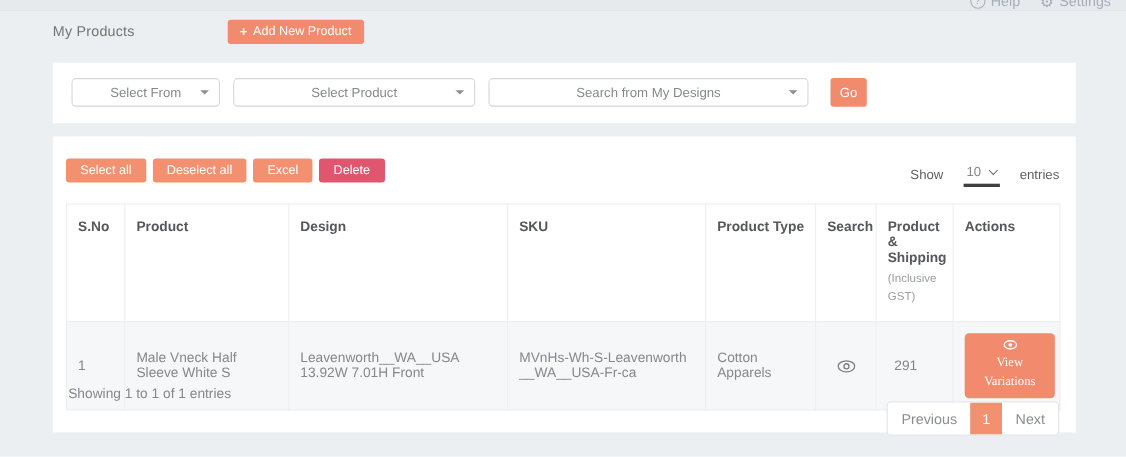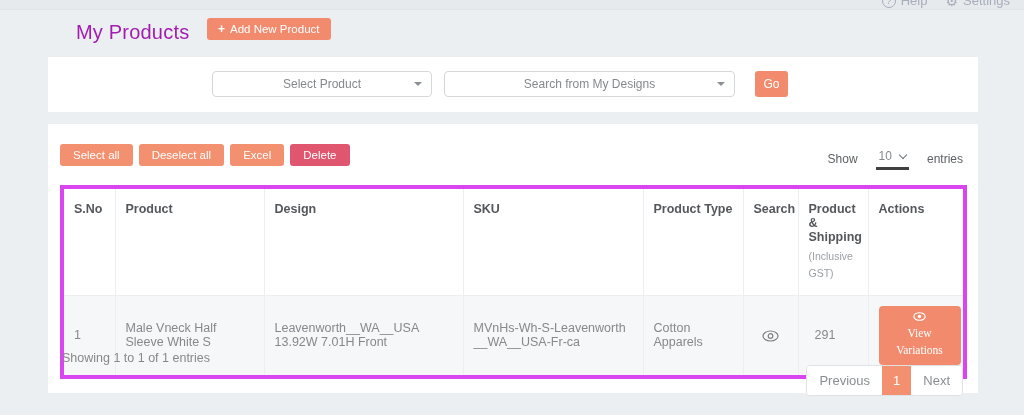--- a/index.html
+++ b/index.html
@@ -8,21 +8,21 @@
   .page { position:relative; width:1024px; height:415px; overflow:hidden; background:#eceff1; }
 
   
   .topstrip { position:absolute; top:0; left:0; right:0; height:10px; background:#e7eaed; border-bottom:1px solid #e1e5e8; }
   .toplinks { position:absolute; top:-7px; right:14px; display:flex; gap:18px; align-items:center; color:#a6aebb; font-size:13px; }
   .toplink { display:flex; align-items:center; gap:5px; cursor:pointer; }
   .qmark { display:inline-flex; align-items:center; justify-content:center; width:14px; height:14px; border:1px solid #a6aebb; border-radius:50%; font-size:9px; }
   .gear { font-size:14px; line-height:1; }
 
   
-  .page-title { position:absolute; left:48px; top:21px; font-size:20px; color:#a21caf; letter-spacing:.2px;margin-left:28px; }
+  .page-title { position:absolute; left:48px; top:21px; font-size:13px; color:#737373; letter-spacing:.2px; }
   .btn { border:none; cursor:pointer; color:#fff; font-family:"Liberation Sans",sans-serif; }
   .btn-add { position:absolute; left:207px; top:18px; height:22px; padding:0 11px; background:#f28a6e; border-radius:3px; font-size:11.5px; display:flex; align-items:center; gap:5px; }
   .plus { font-weight:bold; font-size:12px; }
 
   
   .filter-panel { position:absolute; left:48px; top:57px; width:930px; height:55px; background:#fff; }
   .select-box { position:absolute; top:14px; height:26px; background:#fff; border:1px solid #d4d8db; border-radius:4px; display:flex; align-items:center; justify-content:center; font-size:12px; color:#85898e; cursor:pointer; }
   .select-box .lbl { flex:1; text-align:center; }
   .caret { position:absolute; right:9px; top:10px; width:0; height:0; border-left:4px solid transparent; border-right:4px solid transparent; border-top:4px solid #8b9096; }
   .sel-from { left:17px; width:135px; }
@@ -35,21 +35,21 @@
   .toolbar { position:absolute; left:12px; top:20px; display:flex; gap:6px; }
   .btn-sm { height:22px; padding:0 13px; border-radius:3px; font-size:11.5px; background:#f2906f; }
   .btn-danger { background:#e0566f; }
   .show-entries { position:absolute; right:15px; top:24px; display:flex; align-items:center; gap:18px; font-size:12px; color:#5d6165; }
   .show-select { display:flex; align-items:center; gap:8px; border-bottom:3px solid #404040; padding:1px 3px 4px 3px; color:#85898d; cursor:pointer; }
   .chev { width:6px; height:6px; border-right:1.5px solid #6f747a; border-bottom:1.5px solid #6f747a; transform:rotate(45deg); margin-top:-3px; }
 
   
   table.grid { position:absolute; left:12px; top:61px; width:903px; border-collapse:collapse; table-layout:fixed; }
   table.grid th, table.grid td { border:1px solid #eceef0; font-size:12.5px; }
-  table.grid { border:4px solid #d946ef;padding-left:39px; }
+  table.grid { border:1px solid #d946ef;padding-left:39px; }
   th { vertical-align:top; text-align:left; padding:13px 10px; color:#54585c; font-weight:bold; height:97px; background:#fff; }
   td { vertical-align:middle; padding:10px; color:#85898d; height:54px; background:#f6f7f8; }
   .th-note { display:block; font-weight:normal; font-size:10.5px; color:#9aa0a5; margin-top:4px; line-height:1.6; }
   .eye-cell { text-align:center; }
   .ship-cell { padding-left:16px; }
   .eye-svg { vertical-align:middle; }
   .btn-view { width:82px; padding:6px 6px; background:#f28a6e; border-radius:4px; font-size:11.5px; line-height:1.5; display:flex; align-items:center; justify-content:center; flex-wrap:wrap; gap:4px; margin:0 auto;font-family:Liberation Serif, serif; }
 
   .showing { position:absolute; left:14px; top:227px; font-size:12.5px; color:#85898d; }
 
@@ -75,20 +75,24 @@
     </span>
   </div>
 
   <div class="page-title">My Products</div>
   <button class="btn btn-add">
     <span class="plus">+</span>
     <span>Add New Product</span>
   </button>
 
   <div class="filter-panel">
+    <div class="select-box sel-from">
+      <span class="lbl">Select From</span>
+      <span class="caret"></span>
+    </div>
     <div class="select-box sel-product">
       <span class="lbl">Select Product</span>
       <span class="caret"></span>
     </div>
     <div class="select-box sel-search">
       <span class="lbl">Search from My Designs</span>
       <span class="caret"></span>
     </div>
     <button class="btn btn-go">Go</button>
   </div>

